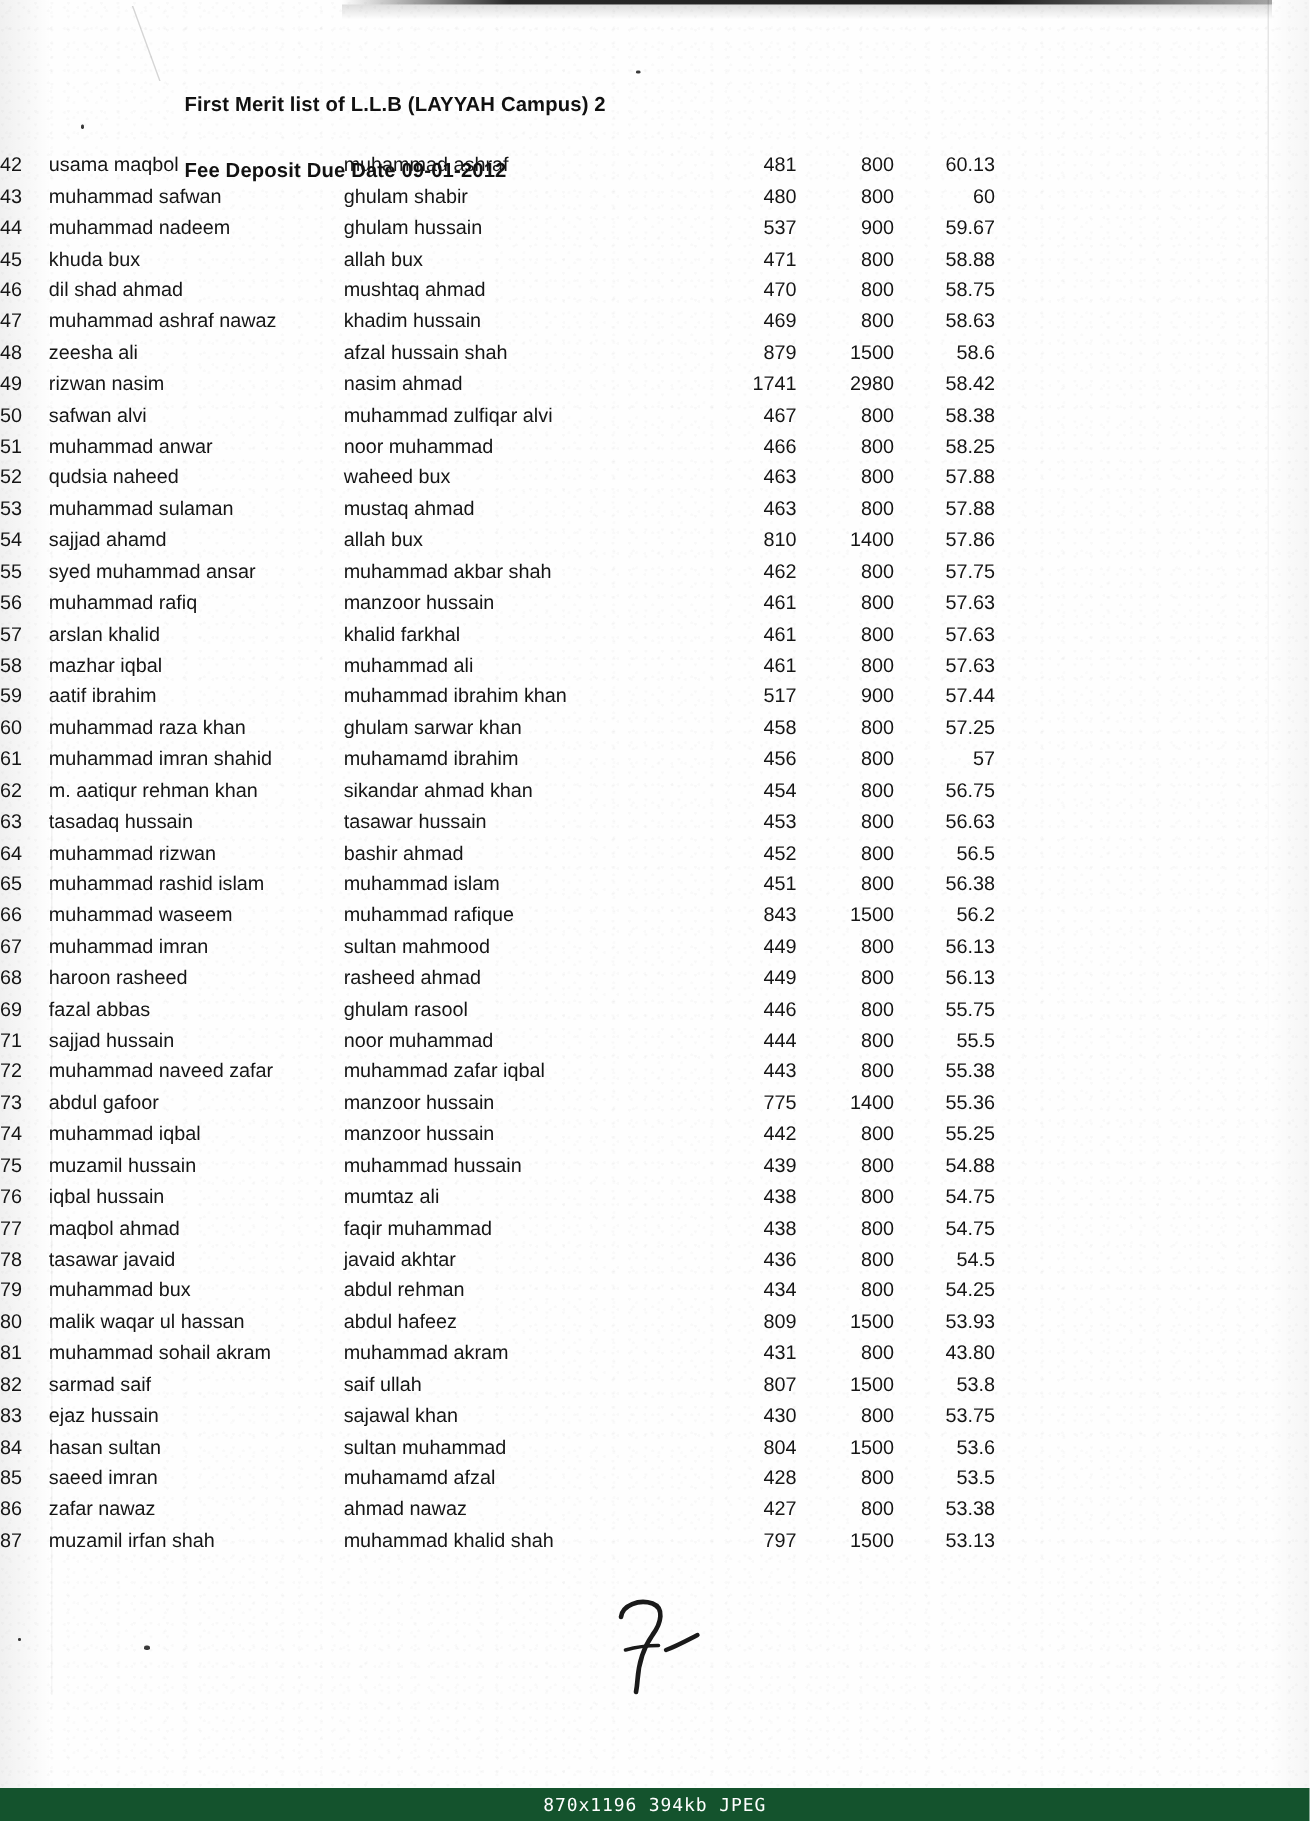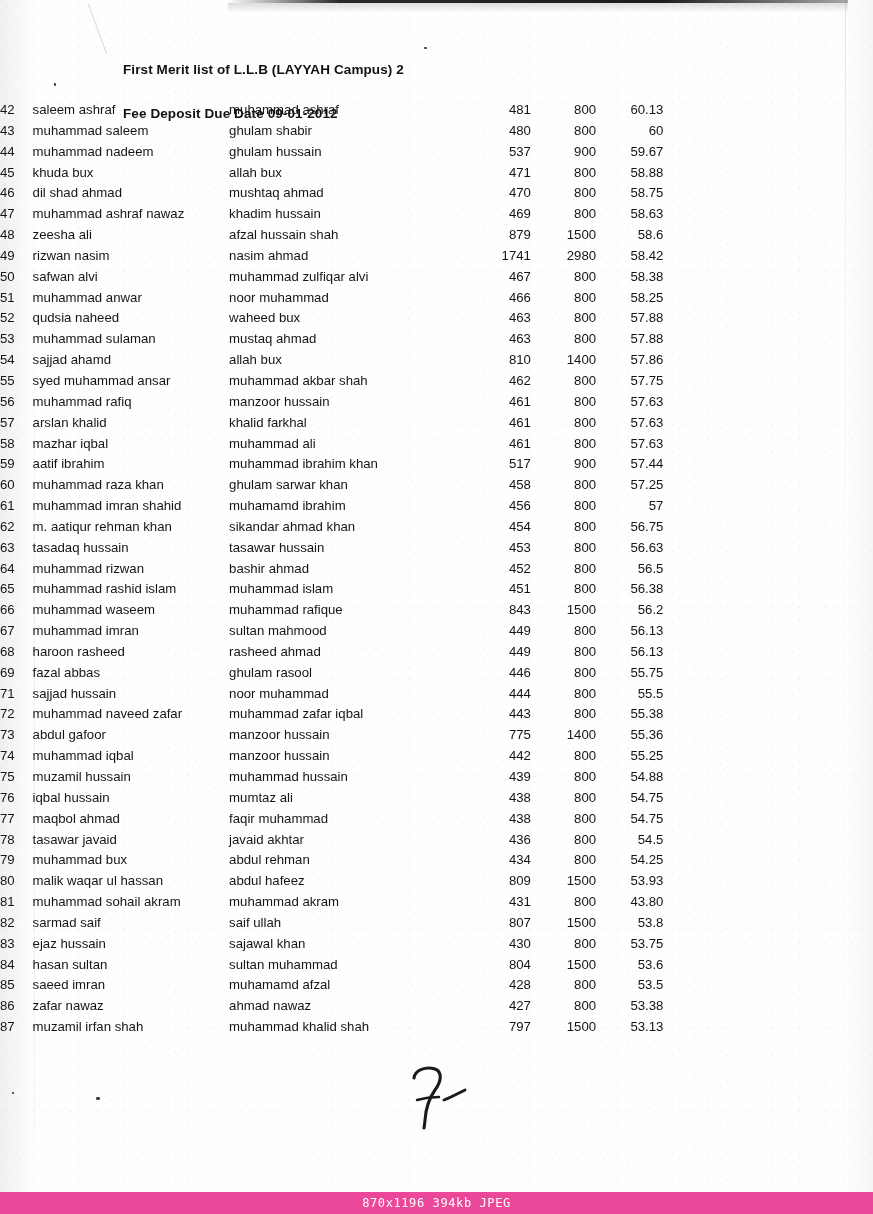--- a/index.html
+++ b/index.html
@@ -148,21 +148,21 @@
     pointer-events: none;
   }
 
   
   #footer-bar {
     position: absolute;
     left: 0;
     top: 1192px;
     width: 873px;
     height: 22px;
-    background: #ec4899;
+    background: #14532d;
     display: flex;
     align-items: center;
     justify-content: center;
   }
   #footer-text {
     color: #ffffff;
     font-family: "DejaVu Sans Mono", "Liberation Mono", monospace;
     font-size: 12px;
     letter-spacing: .6px;
     white-space: nowrap;
@@ -189,30 +189,30 @@
 
   <div id="doc">
 
     <div class="doc-title" id="title-line-1">First Merit list of L.L.B (LAYYAH Campus) 2</div>
     <div class="doc-title" id="title-line-2">Fee Deposit Due Date 09-01-2012</div>
 
     <table id="merit-table">
       <tbody id="merit-table-body">
           <tr>
             <td class="c-sr">42</td>
-            <td class="c-name">saleem ashraf</td>
+            <td class="c-name">usama maqbol</td>
             <td class="c-father">muhammad ashraf</td>
             <td class="c-marks">481</td>
             <td class="c-total">800</td>
             <td class="c-pct">60.13</td>
             <td class="c-tail"></td>
           </tr>
           <tr>
             <td class="c-sr">43</td>
-            <td class="c-name">muhammad saleem</td>
+            <td class="c-name">muhammad safwan</td>
             <td class="c-father">ghulam shabir</td>
             <td class="c-marks">480</td>
             <td class="c-total">800</td>
             <td class="c-pct">60</td>
             <td class="c-tail"></td>
           </tr>
           <tr>
             <td class="c-sr">44</td>
             <td class="c-name">muhammad nadeem</td>
             <td class="c-father">ghulam hussain</td>

